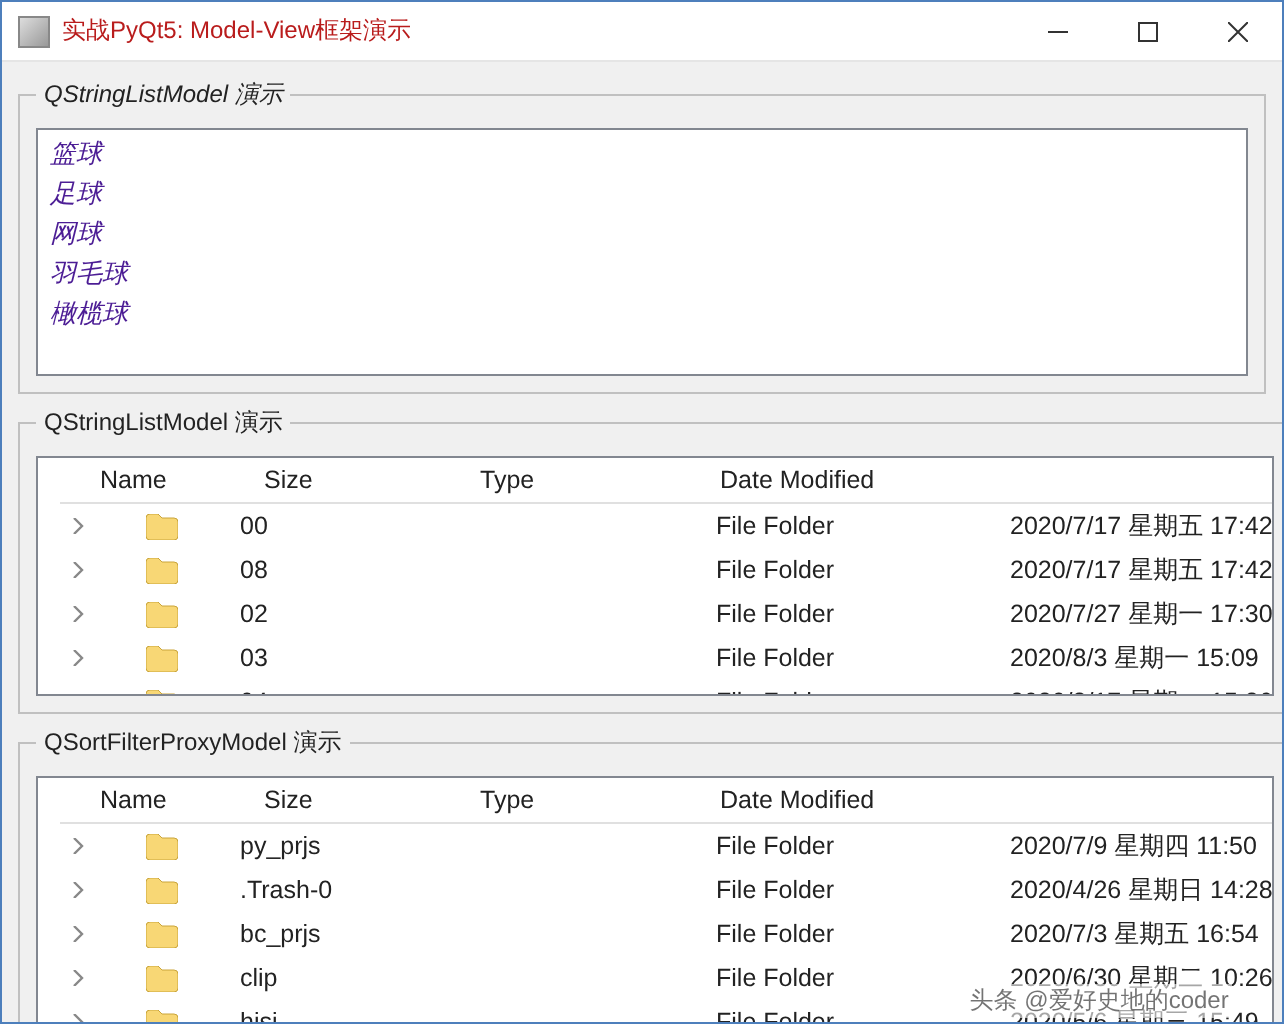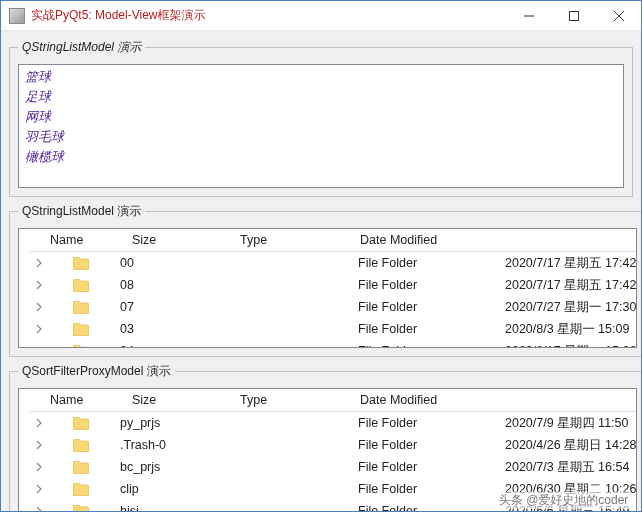--- a/index.html
+++ b/index.html
@@ -31,21 +31,21 @@
   .cell-name { width: 76px; overflow: hidden; white-space: nowrap; }
   .cell-size { width: 108px; }
   .cell-type { width: 120px; }
   .cell-date { flex: 1; white-space: nowrap; }
   .gb1 { height: 162px; font-style: italic; }
   .gb2 { height: 156px; }
   .gb3 { flex: 1; }
   .listbox { height: 124px; }
   .treebox2 { height: 120px; }
   .treebox3 { height: 124px; }
-  .watermark { position: absolute; right: 6px; bottom: 2px; font-size: 12px; color: rgba(0,0,0,0.55); background: rgba(255,255,255,0.6); padding: 0 2px; pointer-events: none; }
+  .watermark { position: absolute; right: 20px; bottom: 2px; font-size: 12px; color: rgba(0,0,0,0.55); background: rgba(255,255,255,0.6); padding: 0 2px; pointer-events: none; }
   ::-webkit-scrollbar { width: 17px; background: #f0f0f0; }
   ::-webkit-scrollbar-thumb { background: #c2c2c2; }
   ::-webkit-scrollbar-button { background: #f0f0f0; height: 17px; border: 1px solid #ddd; }
 </style>
 </head>
 <body>
 
 <div class="window">
   <div class="titlebar">
     <div class="app-icon"></div>
@@ -122,21 +122,21 @@
             </div>
             <div class="tree-row">
               <span class="expander">
                 <svg viewBox="0 0 8 8">
                   <path d="M2 0 L6 4 L2 8" fill="none" stroke="#888" stroke-width="1.2"></path>
                 </svg>
               </span>
               <svg class="folder-icon" viewBox="0 0 16 13">
                 <path d="M0 2 Q0 0 2 0 H6 L8 2 H14 Q16 2 16 4 V11 Q16 13 14 13 H2 Q0 13 0 11 Z" fill="#f8d775" stroke="#caa53b" stroke-width="0.5"></path>
               </svg>
-              <span class="cell cell-name">07</span>
+              <span class="cell cell-name">02</span>
               <span class="cell cell-size"></span>
               <span class="cell cell-type">File Folder</span>
               <span class="cell cell-date">2020/7/27 星期一 17:30</span>
             </div>
             <div class="tree-row">
               <span class="expander">
                 <svg viewBox="0 0 8 8">
                   <path d="M2 0 L6 4 L2 8" fill="none" stroke="#888" stroke-width="1.2"></path>
                 </svg>
               </span>

